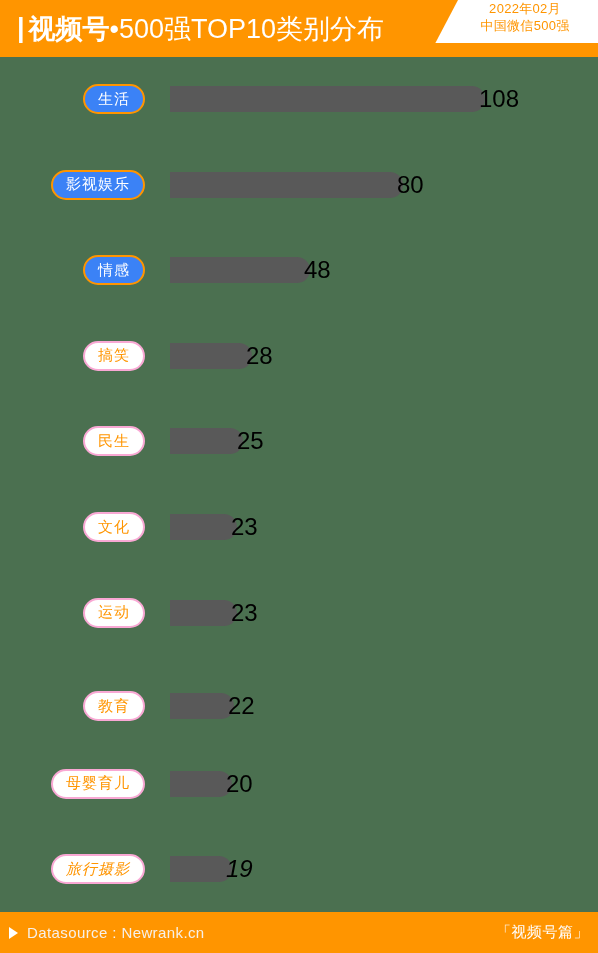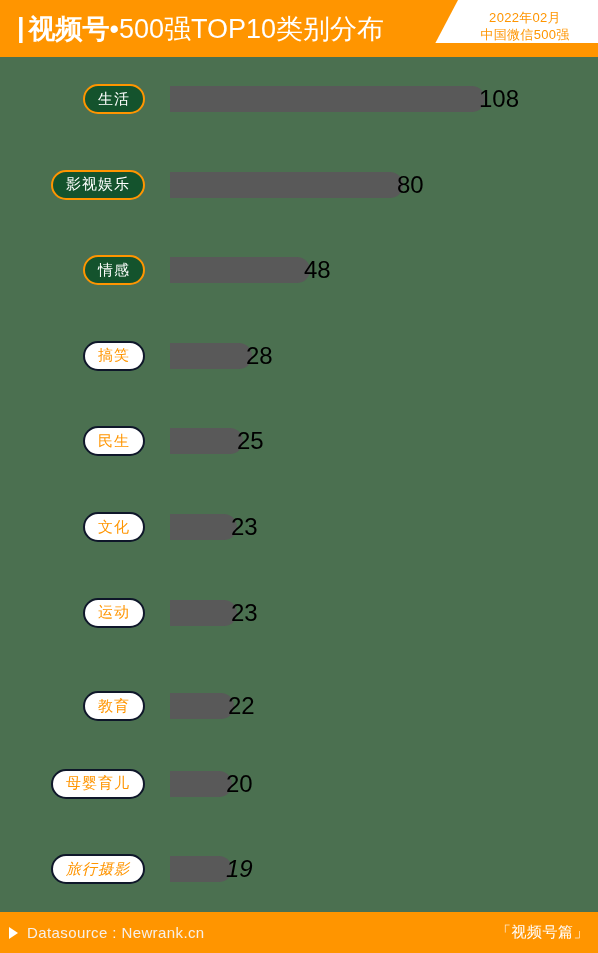--- a/index.html
+++ b/index.html
@@ -56,21 +56,21 @@
     right: 0;
     top: 0;
     width: 170px;
     height: 43px;
     background: #ffffff;
     -webkit-clip-path: polygon(30px 0, 170px 0, 170px 57px, 0px 57px);
     clip-path: polygon(30px 0, 170px 0, 170px 57px, 0px 57px);
     display: flex;
     flex-direction: column;
     align-items: center;
-    justify-content: flex-end;
+    justify-content: flex-start;
     padding-left: 24px;
     box-sizing: border-box;
   }
   .header-badge-line {
     color: #ff9500;
     font-size: 13px;
     line-height: 17px;
     letter-spacing: 0.3px;
     white-space: nowrap;
   }
@@ -100,28 +100,28 @@
     border-radius: 15px;
     display: flex;
     align-items: center;
     justify-content: center;
     padding: 0 13px;
     font-size: 15px;
     white-space: nowrap;
     letter-spacing: 1px;
   }
   .pill.filled {
-    background: #14532d;
+    background: #3b82f6;
     color: #ffffff;
     border: 2px solid #ff9500;
   }
   .pill.outline {
     background: #ffffff;
     color: #ff9500;
-    border: 2px solid #0f172a;
+    border: 2px solid #f9a8d4;
   }
   .bar-area {
     position: absolute;
     left: 170px;
     top: 50%;
     transform: translateY(-50%);
     height: 26px;
     display: flex;
     align-items: center;
   }

